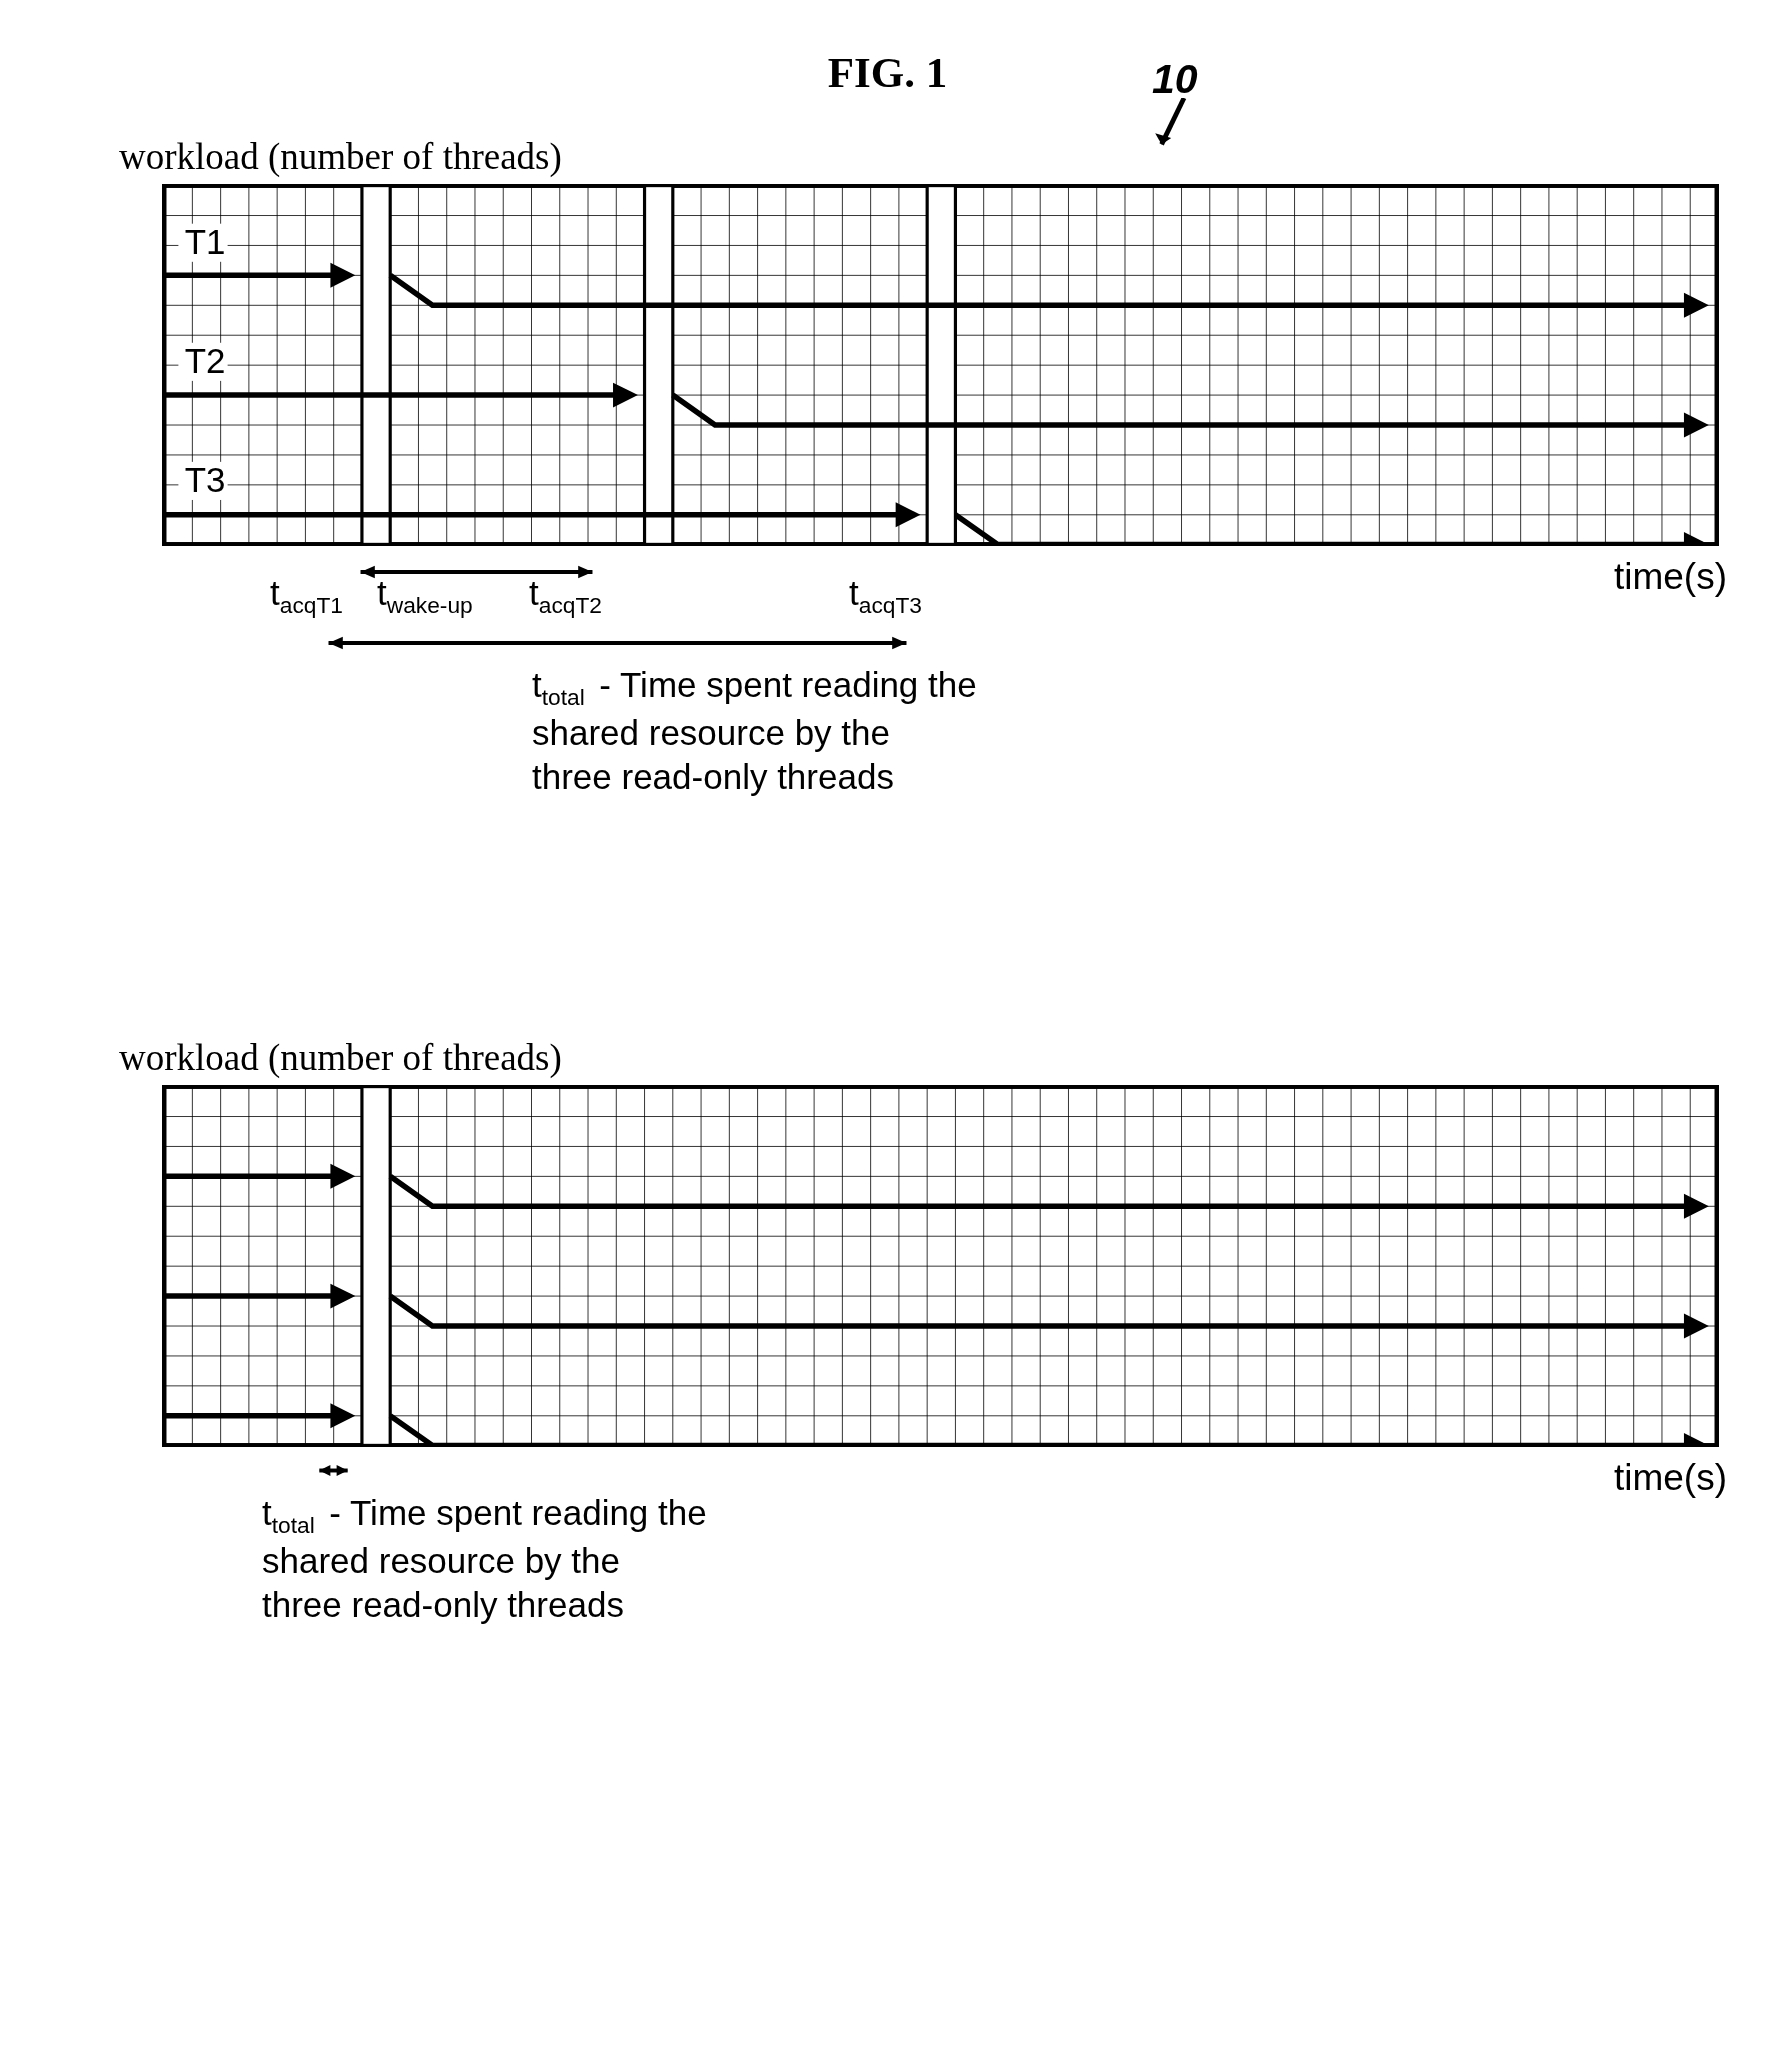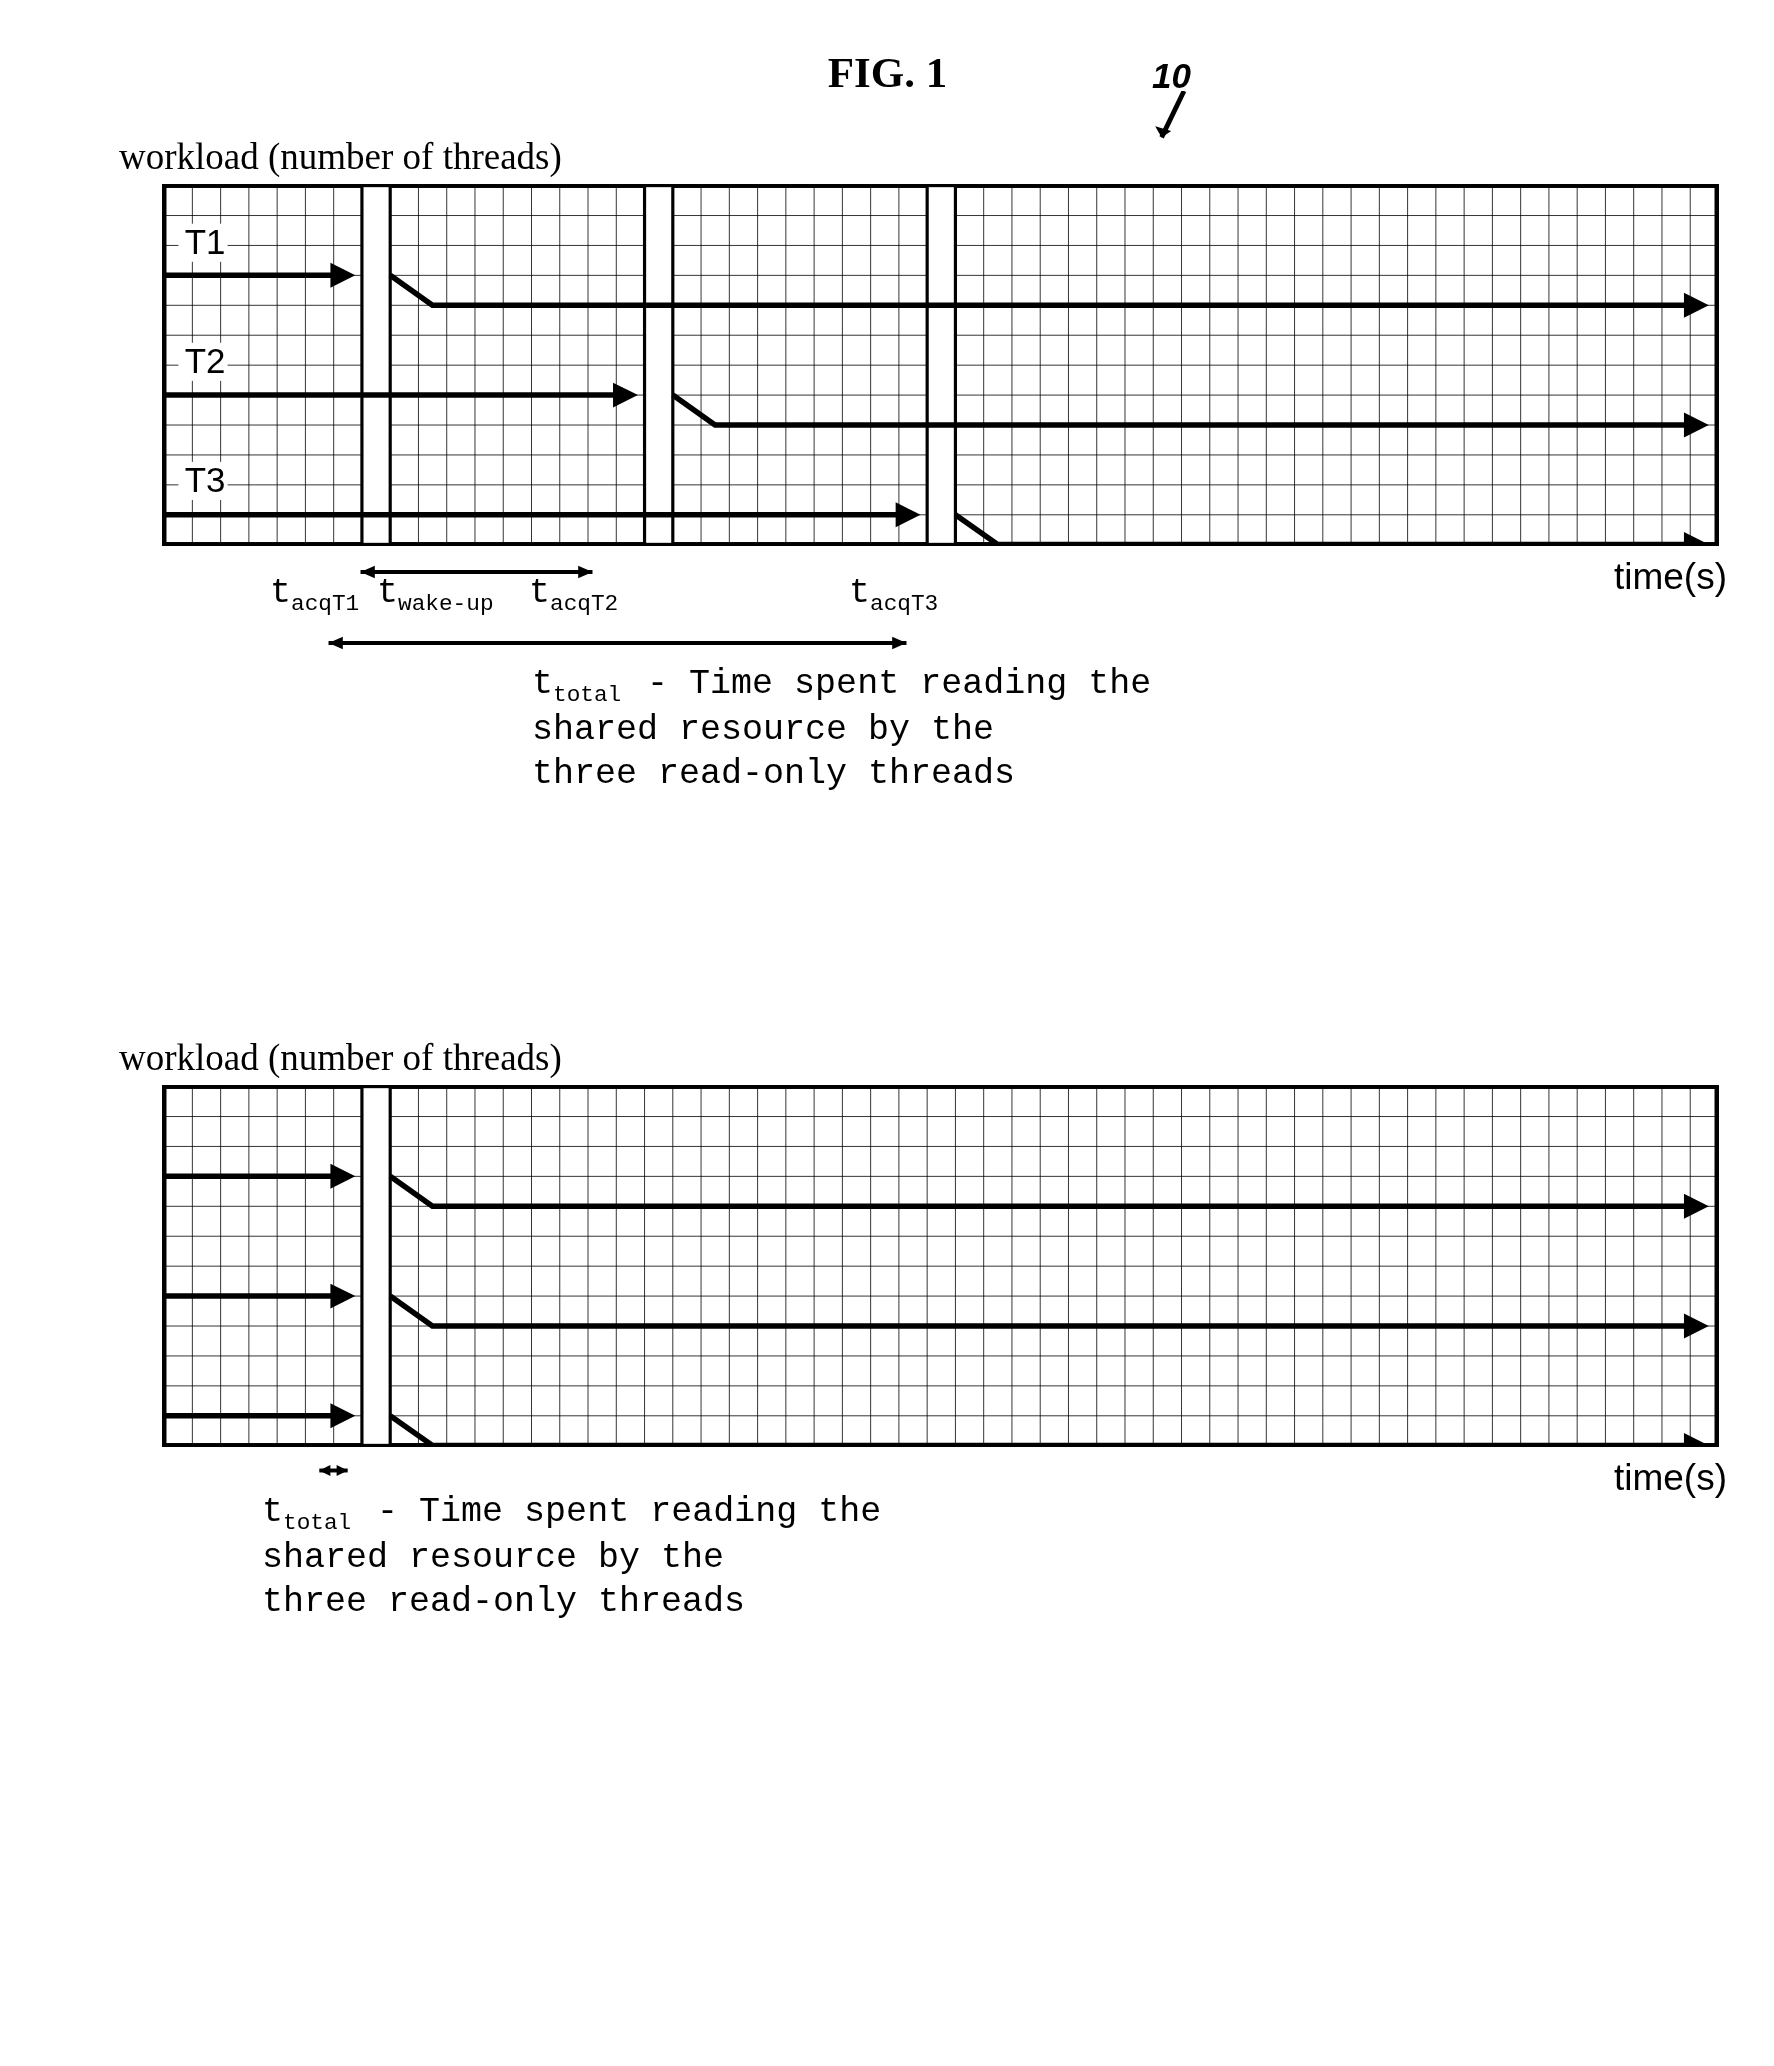--- a/index.html
+++ b/index.html
@@ -21,21 +21,21 @@
   .fig-title {
     position: absolute;
     left: 50%;
     transform: translateX(-50%);
     font-size: 43px;
     font-weight: bold;
     font-family: Georgia, serif;
   }
   .fig-ref {
     position: absolute;
-    font-size: 35px;
+    font-size: 41px;
     font-style: italic;
     font-weight: bold;
     font-family: Arial, sans-serif;
   }
   .fig-ref svg { display:block; margin-top:-4.8px;}
   .y-axis-label {
     font-family: Liberation Serif, serif;
     font-size: 37px;
     margin: 0 0 6.4px 87px;
   }
@@ -47,21 +47,21 @@
   }
   .x-axis-label {
     position:absolute;
     right:-8px;
     bottom:-48px;
     font-family: Arial, Helvetica, sans-serif;
     font-size: 37px;
   }
   .under-annot {
     margin-left:87px;
-    font-family: Liberation Mono, monospace;
+    font-family: Liberation Sans, sans-serif;
     font-size: 35px;
   }
   sub { font-size:0.65em; }
 </style>
 </head>
 <body>
 
 <div class="figure-block">
   <div class="fig-head">
     <div class="fig-title">FIG. 1</div>

